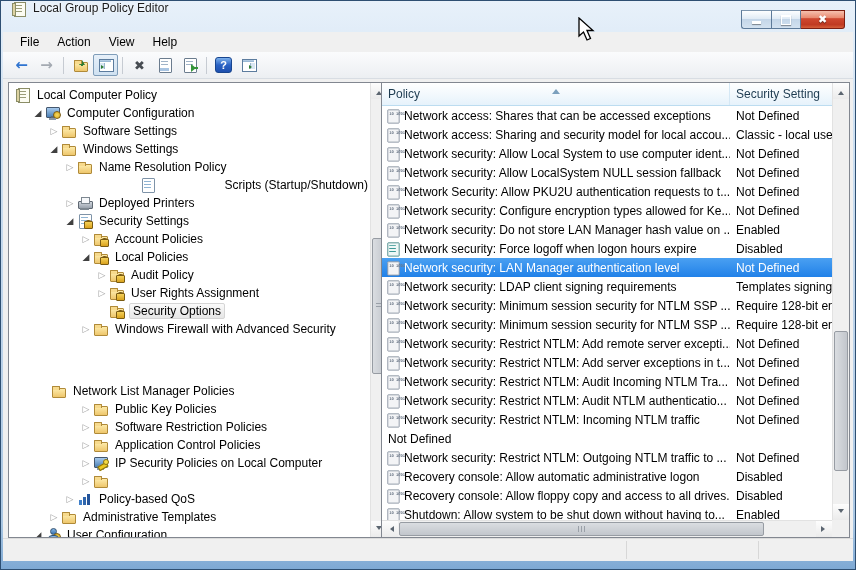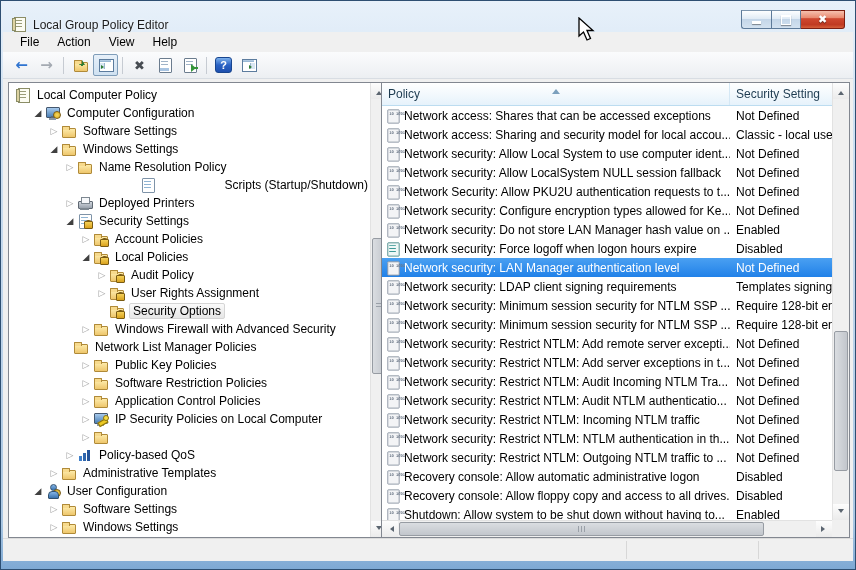--- a/index.html
+++ b/index.html
@@ -1,20 +1,20 @@
 <!DOCTYPE html>
 <html><head>
 <meta charset="utf-8">
 <style>
   html,body{margin:0;padding:0;background:#555;font-family:"Liberation Sans","DejaVu Sans",sans-serif;}
   .window{position:relative;width:856px;height:570px;margin:0 auto;
     background:linear-gradient(180deg,#e8f1fa 0%,#cfe1f2 20%,#bed4ea 55%,#a9c6e2 92%,#7ea9d4 100%);
     border:1px solid #2e4f72;box-sizing:border-box;overflow:hidden;}
   
-  .titlebar{position:absolute;left:0;top:0;right:0;height:31px;display:flex;align-items:flex-end;}
+  .titlebar{position:absolute;left:0;top:0;right:0;height:31px;display:flex;align-items:flex-start;}
   .title-text{font-size:12px;color:#1b1b1b;text-shadow:0 0 3px rgba(255,255,255,.9);margin-left:6px;}
   .wbtns{position:absolute;right:10px;top:9px;display:flex;}
   .wbtn{height:19px;border:1px solid #5d7a99;border-top-color:#7d95ae;display:flex;align-items:center;justify-content:center;
     background:linear-gradient(#fdfeff,#e1ebf5 45%,#c3d5e8 46%,#d3e2f0);box-sizing:border-box;}
   .wbtn.min{width:30px;border-radius:0 0 0 3px;border-right:none;}
   .wbtn.res{width:30px;}
   .wbtn.close{width:44px;border-radius:0 0 3px 0;border-left:none;border-color:#7c1f12;
     background:linear-gradient(#f6c0ae,#e98b71 40%,#cf4830 45%,#c03a22 80%,#d55e3a);}
   .glyph-min{width:9px;height:3px;background:#fff;box-shadow:0 1px 1px rgba(0,0,0,.4);margin-top:6px;}
   .glyph-res{width:8px;height:7px;border:1px solid #fff;border-top-width:2px;box-shadow:0 1px 1px rgba(0,0,0,.35);}
@@ -349,21 +349,21 @@
               <span class="tlabel sel">Security Options</span>
             </div>
             <div class="trow" style="padding-left: 70px;">
               <span class="exp c">▷</span>
               <span class="ic folder-icon">
                 <i></i>
                 <b></b>
               </span>
               <span class="tlabel">Windows Firewall with Advanced Security</span>
             </div>
-            <div class="trow" style="padding-left: 50px;">
+            <div class="trow" style="padding-left: 28px; margin-top: 44px;">
               <span class="exp c"></span>
               <span class="ic folder-icon">
                 <i></i>
                 <b></b>
               </span>
               <span class="tlabel">Network List Manager Policies</span>
             </div>
             <div class="trow" style="padding-left: 70px;">
               <span class="exp c">▷</span>
               <span class="ic folder-icon">
@@ -667,27 +667,20 @@
                   <i></i>
                   <b></b>
                 </span>
                 <span>Network security: Restrict NTLM: Incoming NTLM traffic</span>
               </div>
               <div class="cell c2">
                 <span>Not Defined</span>
               </div>
             </div>
             <div class="lrow">
-              <div class="cell c1">
-                <span class="ic policy-doc-icon">
-                  <i></i>
-                  <b></b>
-                </span>
-                <span>Network security: Restrict NTLM: NTLM authentication in th...</span>
-              </div>
               <div class="cell c2">
                 <span>Not Defined</span>
               </div>
             </div>
             <div class="lrow">
               <div class="cell c1">
                 <span class="ic policy-doc-icon">
                   <i></i>
                   <b></b>
                 </span>

